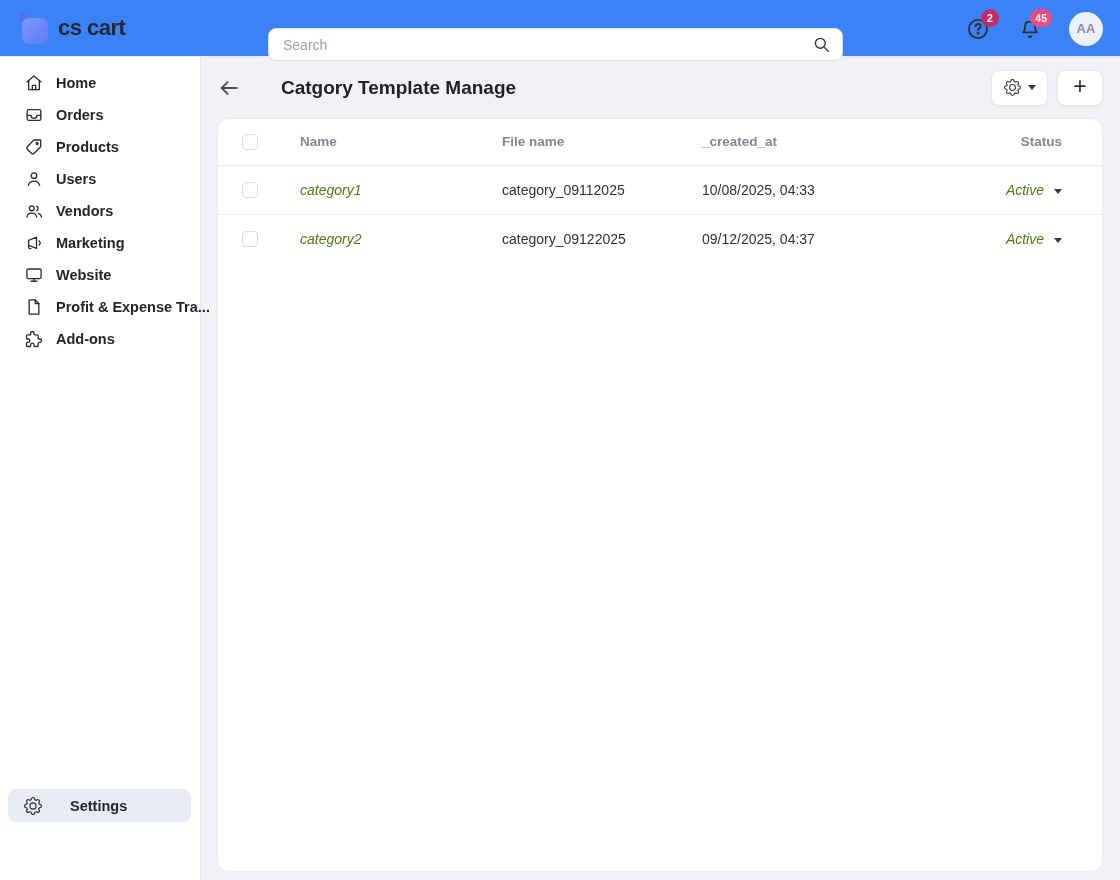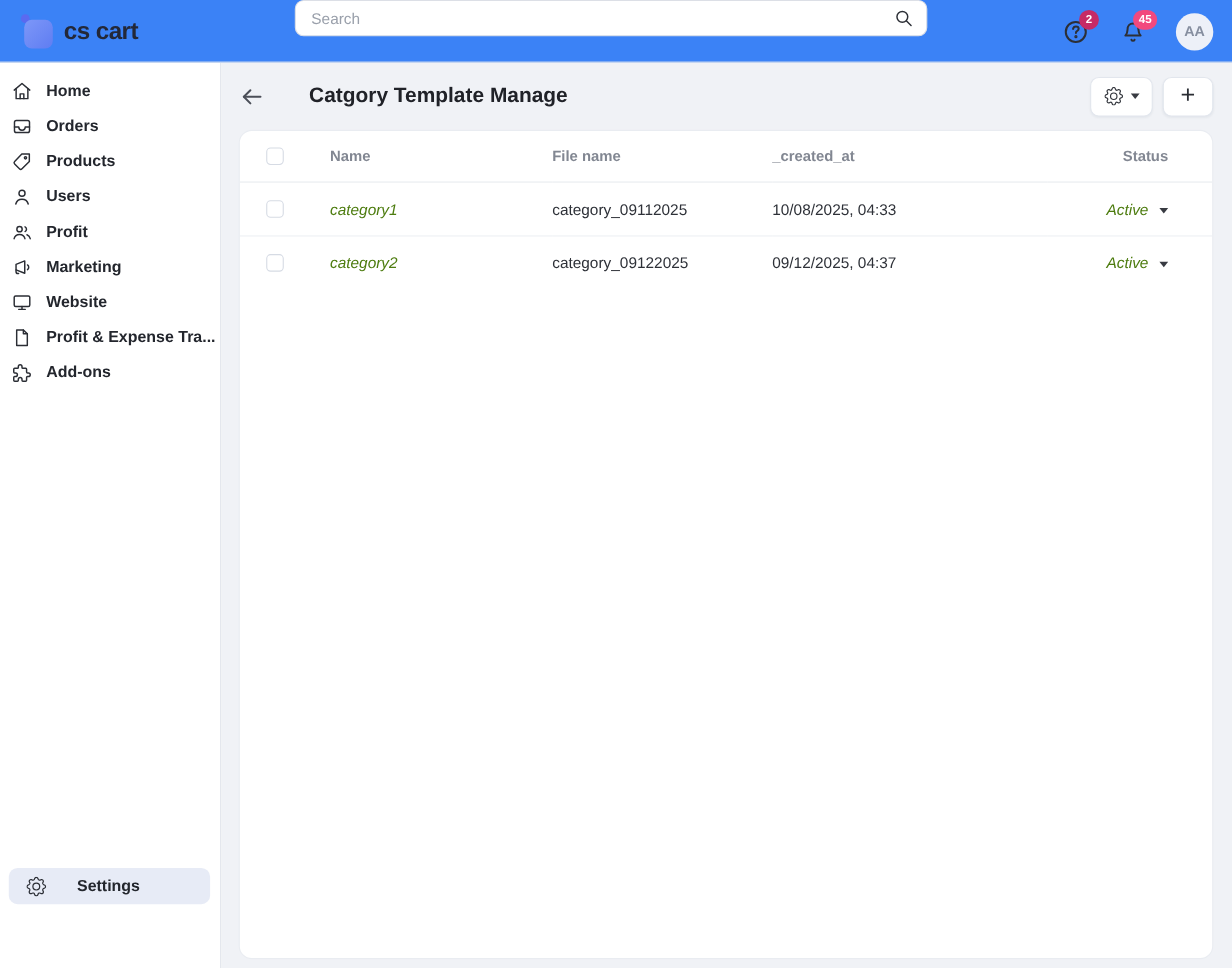--- a/index.html
+++ b/index.html
@@ -11,21 +11,21 @@
   .topbar { height:57px; flex:0 0 57px; background:#3b82f6; border-bottom:1px solid #e9ebef;
             display:flex; align-items:center; position:relative; z-index:5; }
   .logo { display:flex; align-items:center; gap:10px; padding-left:18px; width:201px; cursor:pointer; }
   .logo-mark { position:relative; width:30px; height:32px; }
   .logo-dot { position:absolute; left:1px; top:1px; width:8px; height:8px; border-radius:50%;
               background:#5a6af0; }
   .logo-square { position:absolute; left:4px; top:6px; width:26px; height:26px; border-radius:7px;
                  background:linear-gradient(135deg,#7d97f8,#5f7df2); }
   .logo-text { font-size:22px; font-weight:700; letter-spacing:-0.5px; color:#232838; }
 
-  .search-wrap { position:absolute; left:268px; top:0; width:575px; height:33px; }
+  .search-wrap { position:absolute; left:268px; top:28px; width:575px; height:33px; }
   .search-wrap input { width:100%; height:100%; border:1px solid #dcdfe6; border-radius:8px;
                        padding:0 40px 0 14px; font-size:14px; color:#33363d; outline:none;
                        font-family:"Liberation Sans", sans-serif; }
   .search-wrap input::placeholder { color:#9aa0ab; }
   .search-icon { position:absolute; right:12px; top:7px; width:19px; height:19px; }
 
   .topbar-right { position:absolute; right:17px; top:0; height:57px; display:flex;
                   align-items:center; gap:26px; }
   .icon-btn { position:relative; width:26px; height:26px; cursor:pointer; }
   .icon-btn svg { width:26px; height:26px; }
@@ -37,21 +37,21 @@
   .avatar { width:34px; height:34px; border-radius:50%; background:#edf0f8; color:#878fa0;
             font-size:13px; font-weight:700; display:flex; align-items:center; justify-content:center;
             cursor:pointer; }
 
   
   .body-wrap { flex:1; display:flex; min-height:0; }
 
   
   .sidebar { width:201px; flex:0 0 201px; background:#fff; border-right:1px solid #e4e7ed;
              position:relative; padding-top:10px; }
-  .nav-item { height:32px; display:flex; align-items:center; gap:12px; padding-left:10px;
+  .nav-item { height:32px; display:flex; align-items:center; gap:12px; padding-left:24px;
               cursor:pointer;text-align:center; }
   .nav-item svg { width:20px; height:20px; flex:0 0 20px; }
   .nav-label { font-size:14.5px; font-weight:700; color:#23262d; white-space:nowrap; }
   .settings-item { position:absolute; left:8px; right:9px; bottom:58px; height:33px;
                    background:#e7ebf6; border-radius:8px; display:flex; align-items:center;
                    gap:28px; padding-left:16px; cursor:pointer; }
   .settings-item svg { width:18px; height:18px; }
 
   
   .main { flex:1; background:#f0f2f6; min-width:0; padding:0 17px 0 16px; }
@@ -170,21 +170,21 @@
         <span class="nav-label">Users</span>
       </div>
 
       <div class="nav-item">
         <svg class="stroke-ic" viewBox="0 0 24 24">
           <circle cx="9.3" cy="8.8" r="2.9"></circle>
           <path d="M3.4 19.2c.7-3 2.8-4.6 5.9-4.6s5.2 1.6 5.9 4.6"></path>
           <path d="M15.3 6.2a2.9 2.9 0 0 1 0 5.2"></path>
           <path d="M17.4 14.9c1.9.7 3.1 2.1 3.6 4.3"></path>
         </svg>
-        <span class="nav-label">Profit</span>
+        <span class="nav-label">Vendors</span>
       </div>
 
       <div class="nav-item">
         <svg class="stroke-ic" viewBox="0 0 24 24">
           <path d="M15 5 5.5 8.8v6L15 18.5v-13z"></path>
           <path d="M5.5 14.8v2a2 2 0 0 0 2 2h.8"></path>
           <path d="M18 9.4a3.2 3.2 0 0 1 0 5.2"></path>
         </svg>
         <span class="nav-label">Marketing</span>
       </div>

